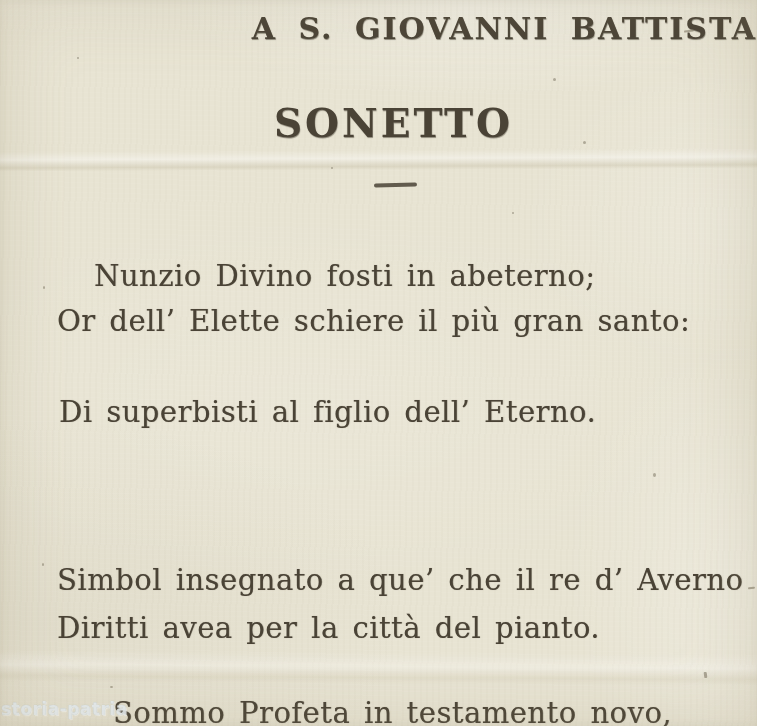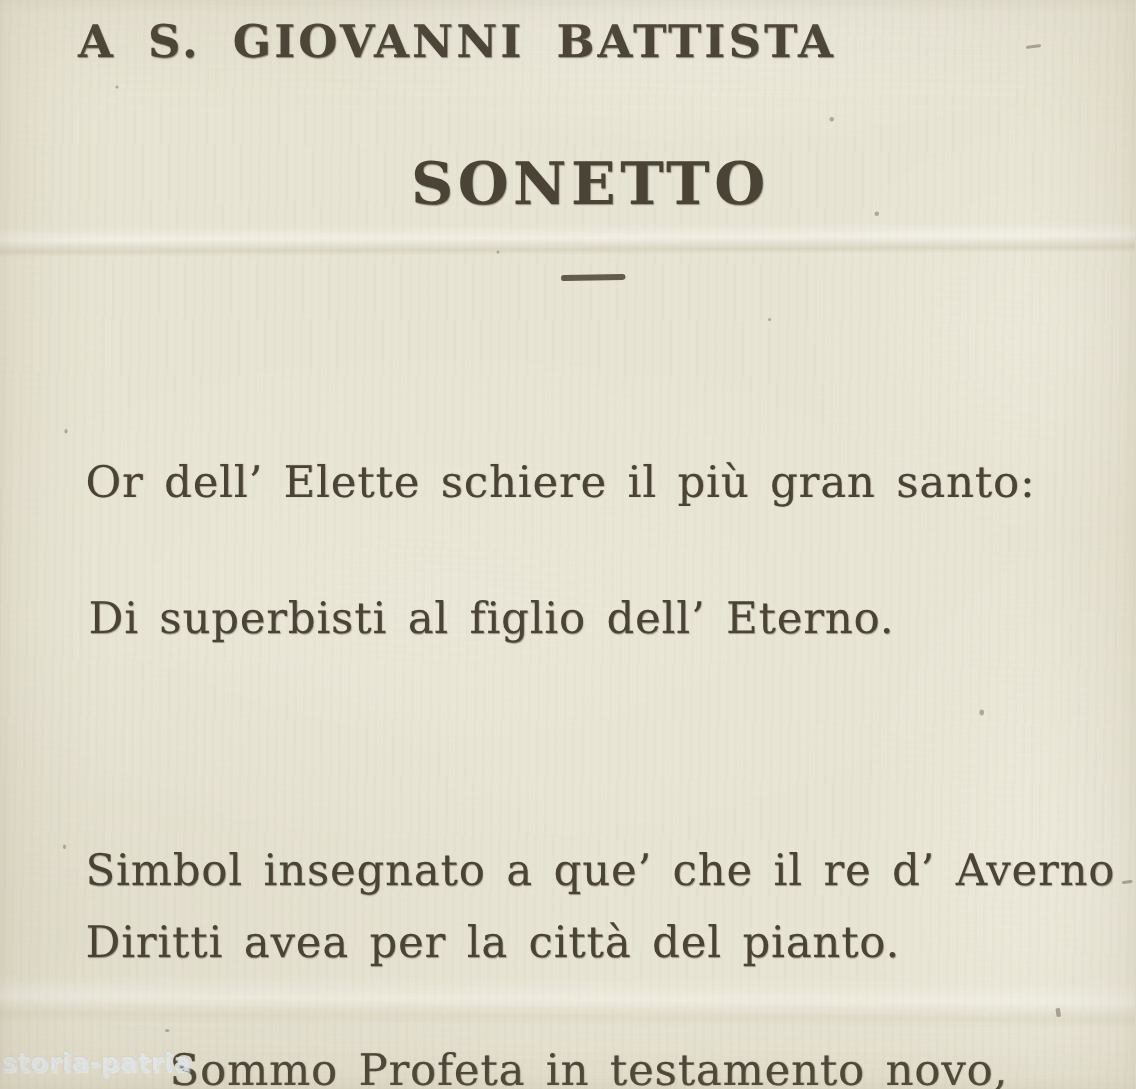--- a/index.html
+++ b/index.html
@@ -49,21 +49,21 @@
   .crease-2 {
     top: 652px; height: 32px;
     background: linear-gradient(180deg,
       rgba(255,255,255,0) 0%, rgba(255,255,255,0.30) 45%,
       rgba(196,188,162,0.18) 80%, rgba(196,188,162,0) 100%);
     transform: rotate(0.3deg);
   }
 
   .header {
     position: absolute; top: 11px; left: 0; width: 100%;
-    padding-left: 52px; text-align: left;
+    padding-left: 52px; text-align: right;
     font-size: 30px; font-weight: bold;
     letter-spacing: 2px; word-spacing: 9px;
     color: var(--ink);
     text-shadow: 0.5px 0.5px 0.8px rgba(64,58,45,0.55);
     white-space: nowrap;
   }
 
   .title {
     position: absolute; top: 100px; left: 0; width: 100%;
     padding-left: 30px; text-align: center;
@@ -110,20 +110,21 @@
 
   <div class="crease crease-1"></div>
   <div class="crease crease-2"></div>
 
   <div class="header">A S. GIOVANNI BATTISTA</div>
 
   <div class="title">SONETTO</div>
 
   <div class="rule"></div>
 
+  <div class="poem-line" style="top:259px; left:94px">Nunzio Divino fosti in abeterno;</div>
   <div class="poem-line" style="top:304px; left:57px">Or dell’ Elette schiere il più gran santo:</div>
   <div class="poem-line" style="top:395px; left:59px">Di superbisti al figlio dell’ Eterno.</div>
 
   <div class="poem-line" style="top:563px; left:57px">Simbol insegnato a que’ che il re d’ Averno</div>
   <div class="poem-line" style="top:611px; left:57px">Diritti avea per la città del pianto.</div>
 
   <div class="poem-line" style="top:696px; left:113px">Sommo Profeta in testamento novo,</div>
 
   <div class="speck" style="left:77px;  top:57px;  width:2px; height:2px;"></div>
   <div class="speck" style="left:553px; top:78px;  width:3px; height:3px;"></div>

